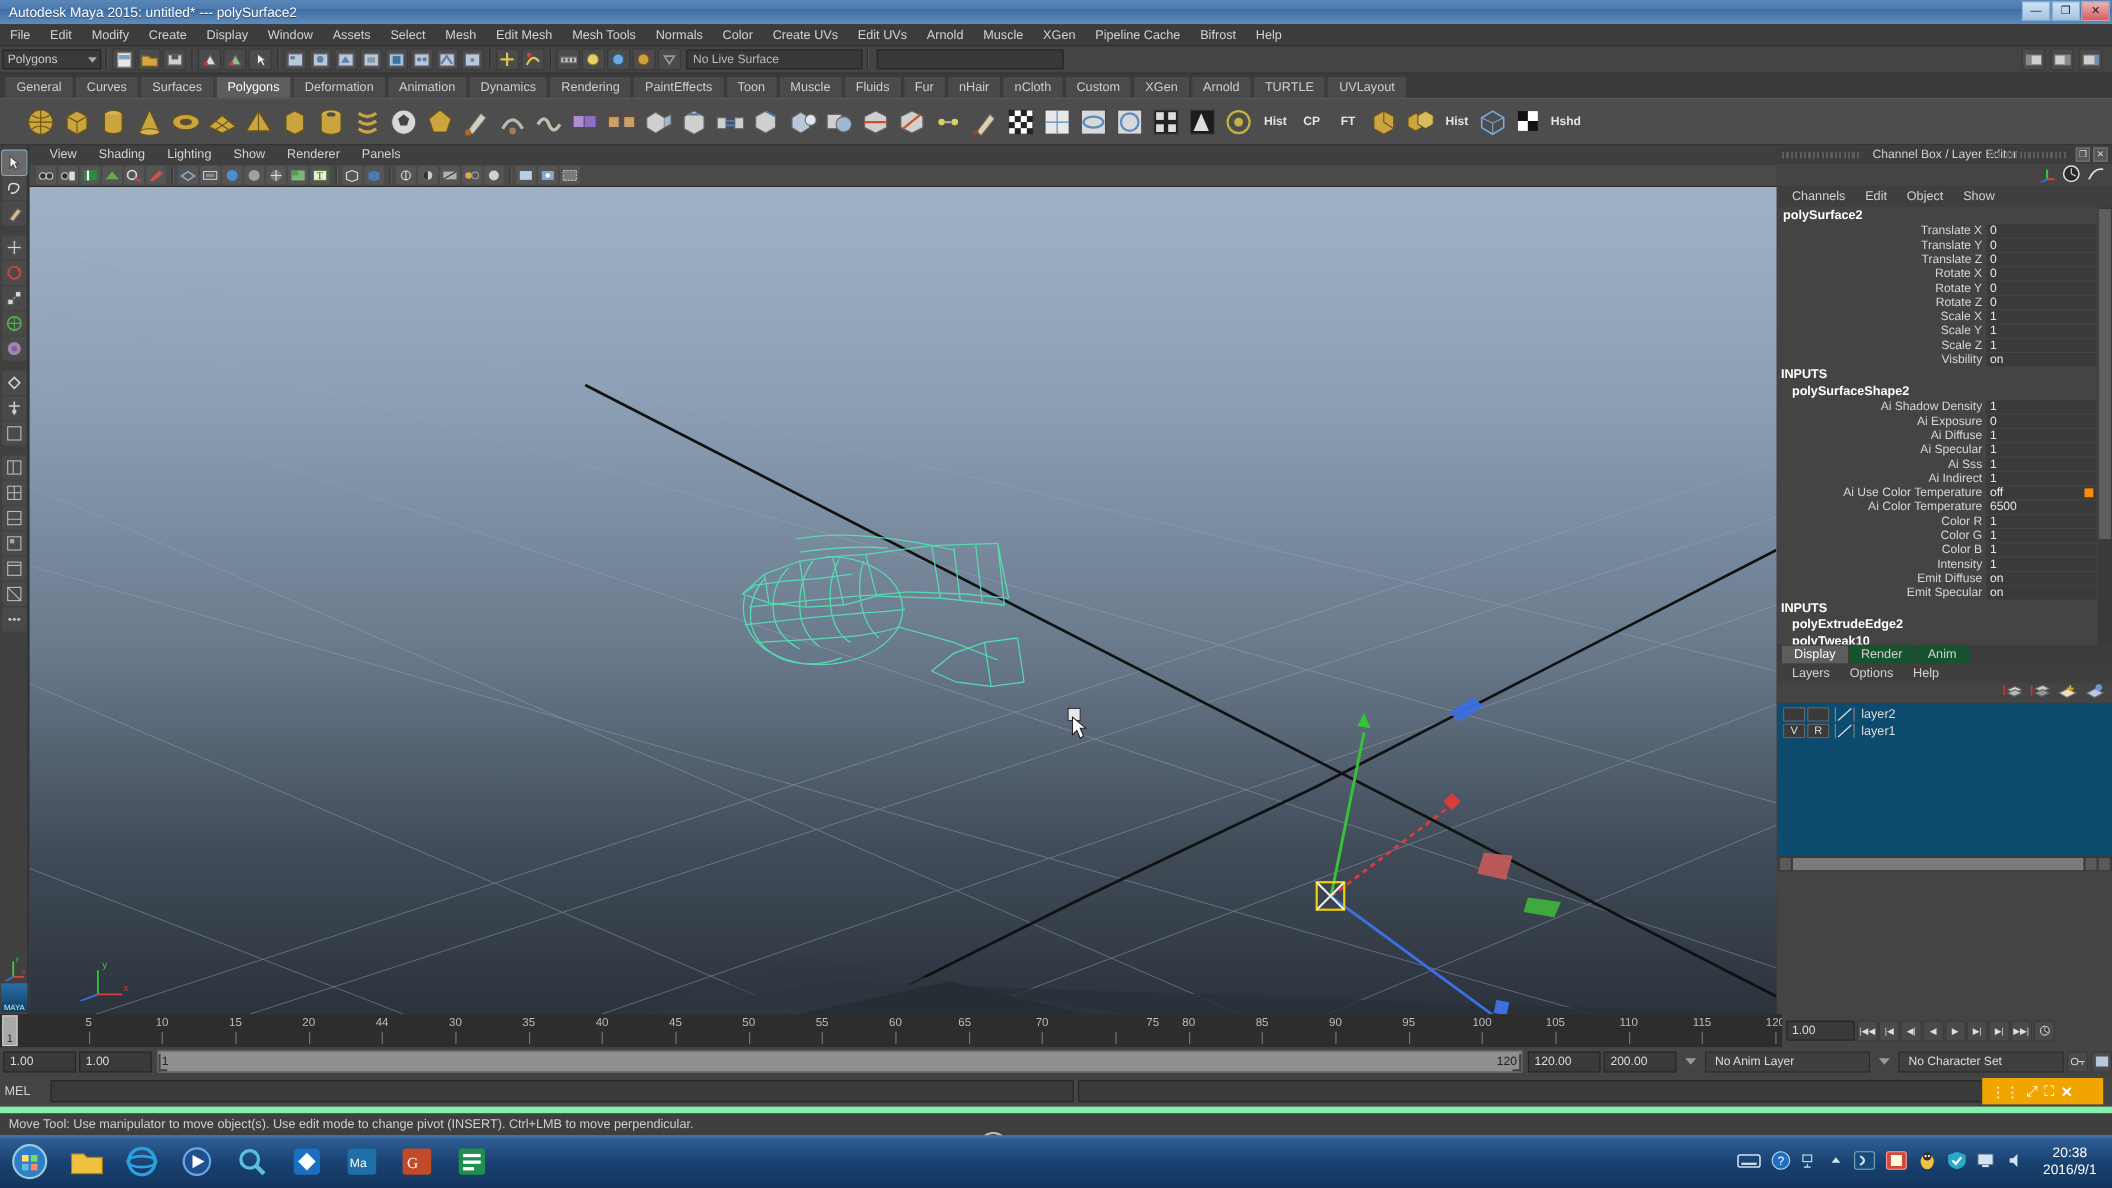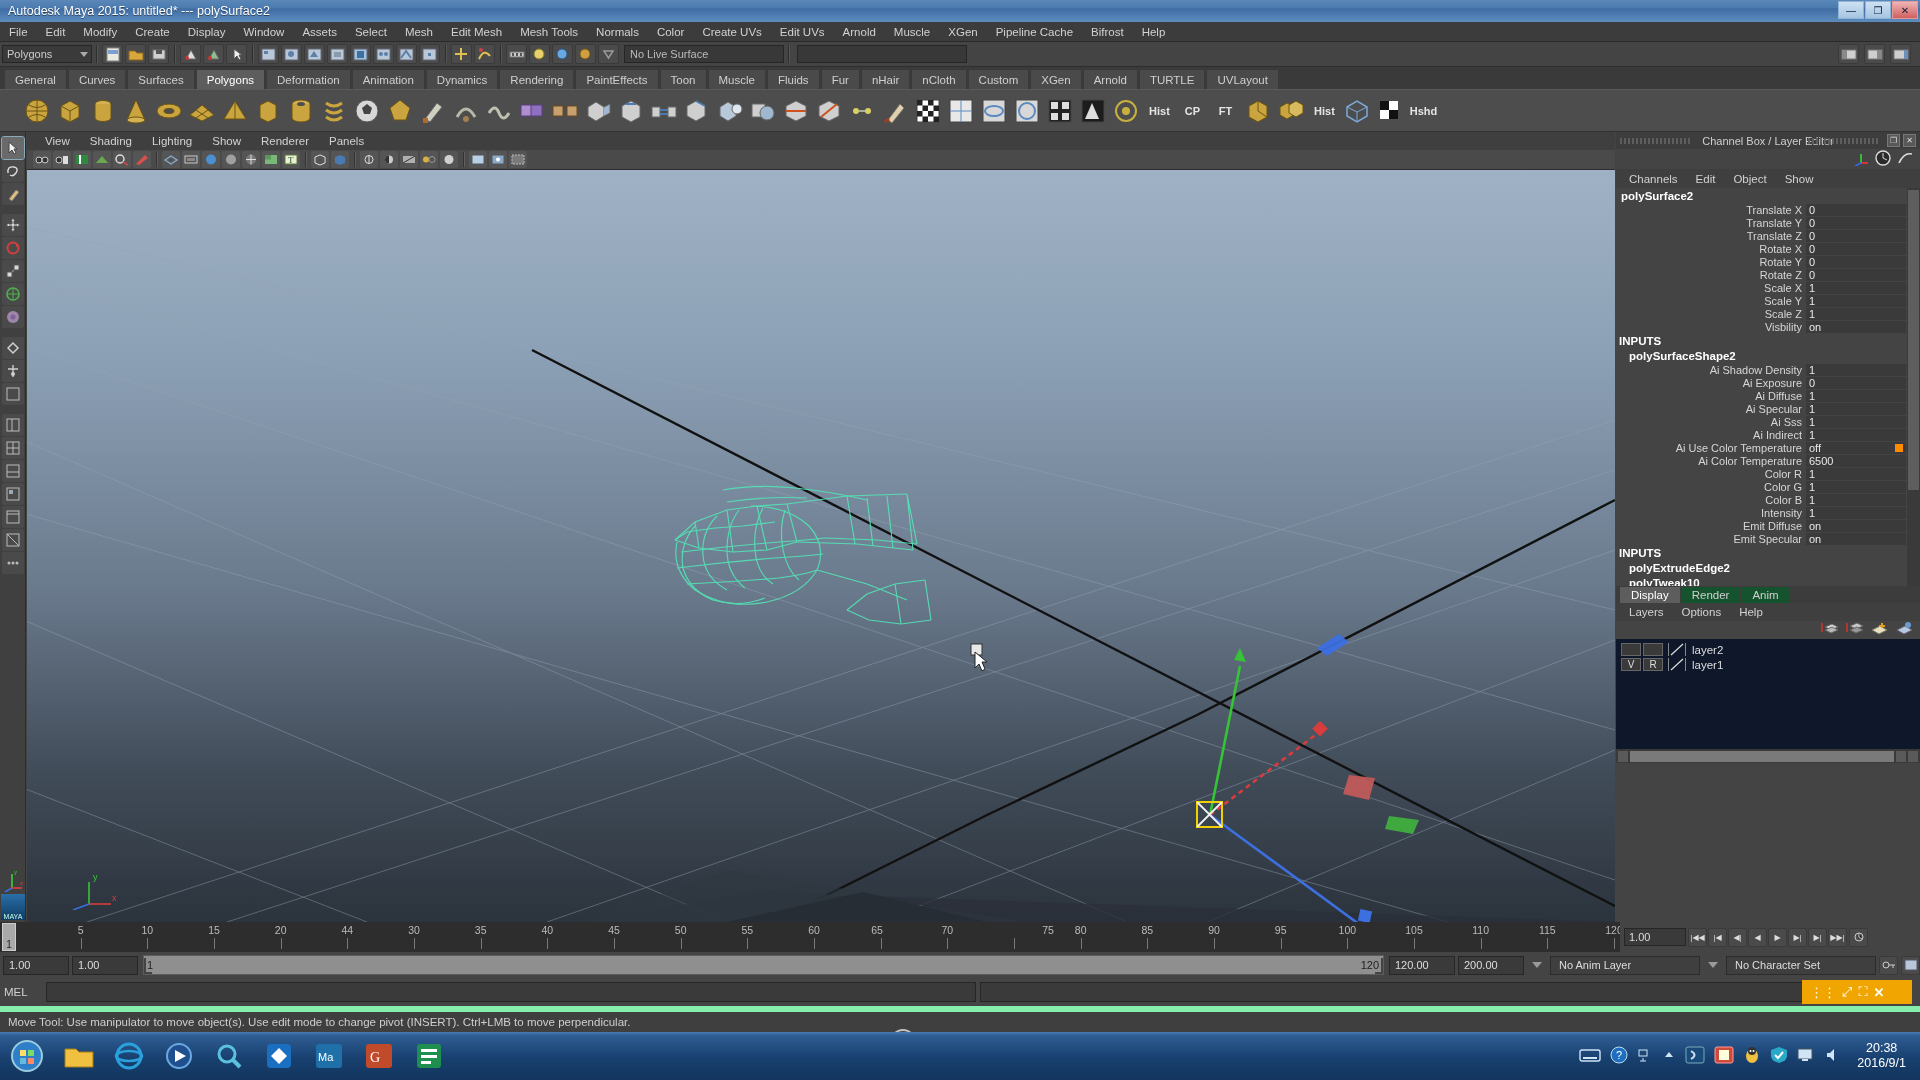--- a/index.html
+++ b/index.html
@@ -110,21 +110,21 @@
 
   
   .leTabs{height:17px;background:#3c3c3c;display:flex;align-items:flex-end;padding-left:4px;}
   .leTab{padding:0 11px;height:16px;font-size:11.5px;color:#cfcfcf;background:#14532d;
     margin-right:1px;display:flex;align-items:center;}
   .leTab.active{background:#5d5d5d;color:#fff;}
   .leMenus{height:18px;background:#3f3f3f;display:flex;align-items:center;padding-left:4px;}
   .leMenus .mi{padding:0 9px;font-size:11.5px;color:#d2d2d2;}
   .leBtns{height:18px;background:#444;display:flex;align-items:center;
     justify-content:flex-end;padding-right:6px;gap:5px;}
-  .leList{height:110px;background:#0f172a;padding-top:3px;}
+  .leList{height:139px;background:#0c4a6e;padding-top:3px;}
   .layerRow{display:flex;align-items:center;height:15px;padding-left:5px;gap:2px;}
   .lbox{width:20px;height:13px;border:1px solid #666;background:#3a3a3a;
     display:flex;align-items:center;justify-content:center;font-size:10px;color:#ddd;}
   .lswatch{width:18px;height:13px;border-left:1px solid #888;border-right:1px solid #888;
     margin-left:3px;position:relative;overflow:hidden;}
   .lname{font-size:11.5px;color:#ddd;margin-left:4px;}
   .leScroll{height:14px;background:#3a3a3a;display:flex;align-items:center;}
 
   
   .timeslider{position:absolute;left:0;top:922px;width:1620px;height:30px;background:#2d2d2d;}

